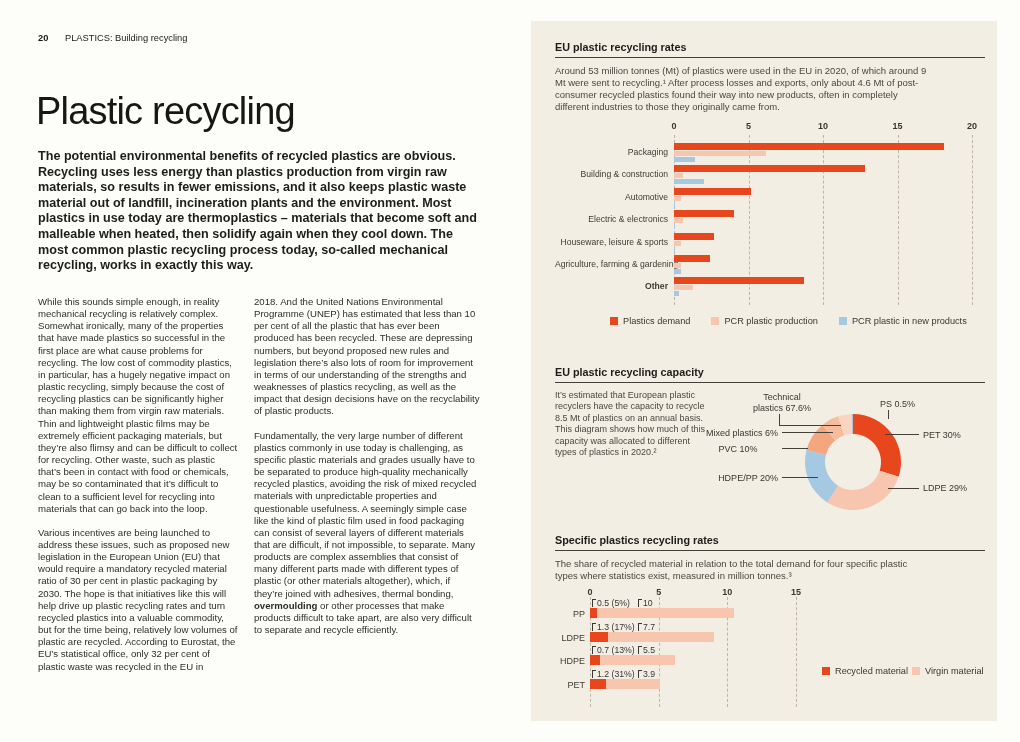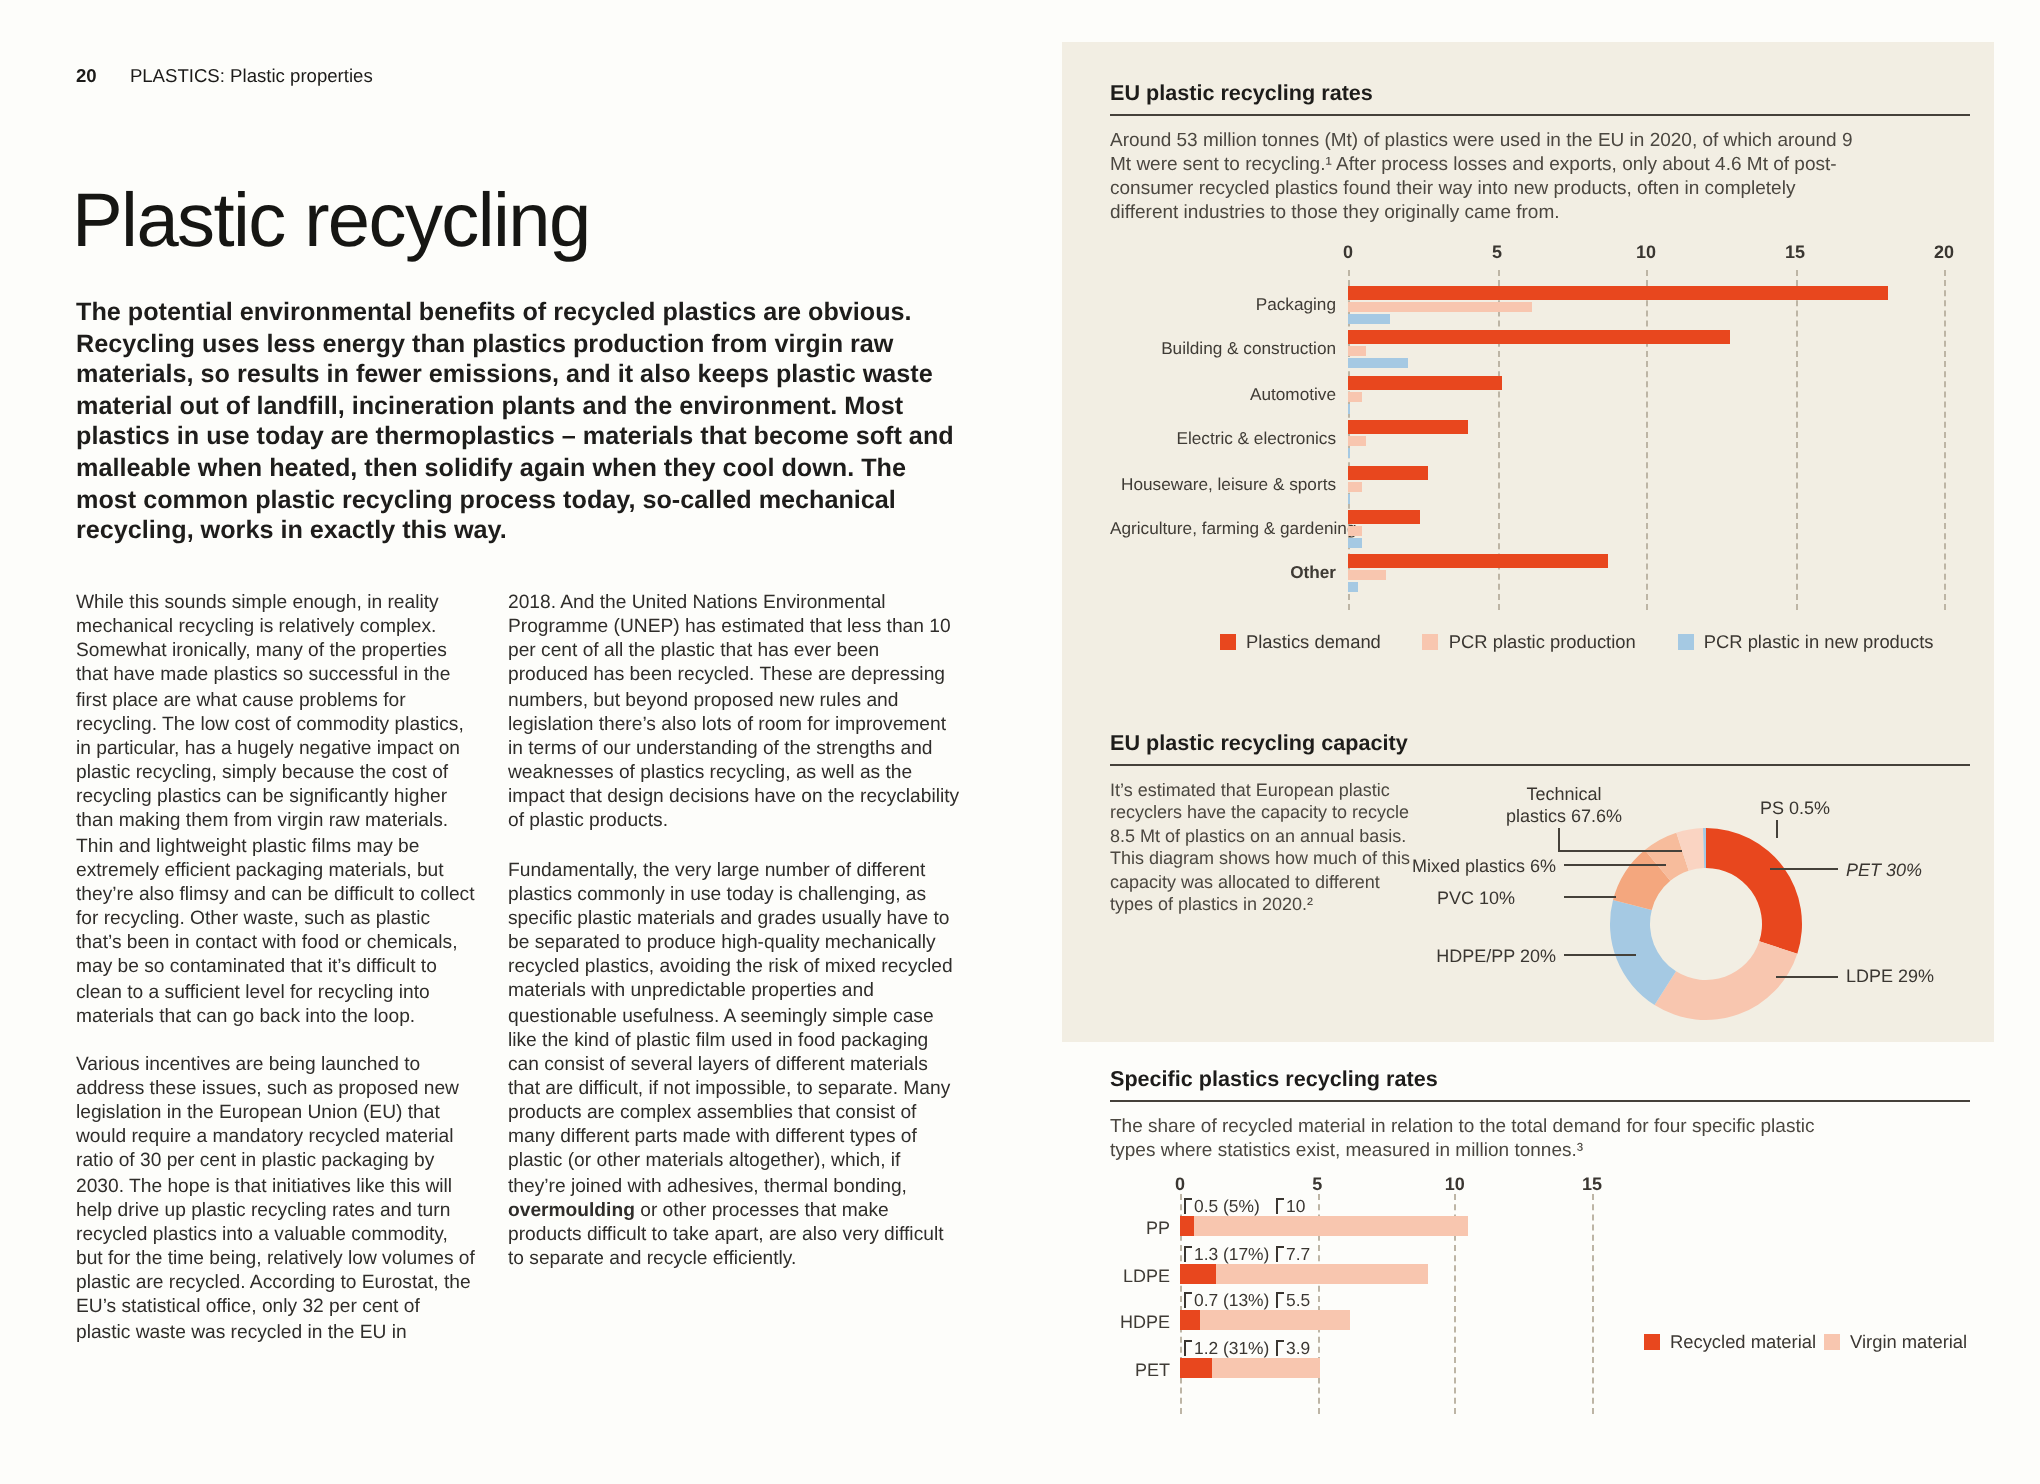--- a/index.html
+++ b/index.html
@@ -16,21 +16,21 @@
   h1.title{position:absolute;top:90px;left:36px;margin:0;font-size:38px;font-weight:400;
     letter-spacing:-0.8px;color:#161613;}
   .intro{position:absolute;top:149px;left:38px;width:448px;margin:0;
     font-size:12.6px;line-height:15.6px;font-weight:700;color:#1e1d1b;}
   .cols{position:absolute;top:296px;left:38px;width:442px;display:flex;gap:16px;}
   .col{font-size:9.6px;line-height:12.15px;color:#2f2d2a;}
   .col.c1{width:200px;}
   .col.c2{width:226px;}
   .col p{margin:0 0 12px 0;}
   
-  .panel{position:absolute;left:531px;top:21px;width:466px;height:500px;background:#F2EEE3;}
+  .panel{position:absolute;left:531px;top:21px;width:466px;height:700px;background:#F2EEE3;}
   .panel section{position:absolute;left:24px;width:430px;}
   .panel h2{margin:0;font-size:10.8px;font-weight:700;color:#1d1c1a;}
   .rule{height:0;border-top:1px solid #45413a;margin-top:4px;}
   .panel-body{margin:7px 0 0 0;font-size:9.5px;line-height:11.9px;color:#4b4740;}
   .s1{top:20px;height:320px;}
   .s2{top:345px;height:168px;}
   .s3{top:513px;height:185px;}
   .s1 .panel-body{width:378px;}
   .s2 .panel-body{width:155px;font-size:9px;line-height:11.4px;}
   .s3 .panel-body{width:372px;}
@@ -49,21 +49,21 @@
   .c1-bar.b2{top:16px;height:5px;}
   .legend{position:absolute;display:flex;gap:21px;font-size:9.2px;color:#3a3631;}
   #legend1{left:55px;top:275px;justify-content:flex-end;}
   .leg-item{display:flex;align-items:center;gap:5px;white-space:nowrap;}
   .leg-sq{width:8px;height:8px;display:inline-block;}
   
   #donut-svg{position:absolute;left:243px;top:41px;width:110px;height:110px;}
   .dlbl{position:absolute;font-size:9px;color:#3a3631;white-space:nowrap;}
   .lbl-tech{left:195px;top:26px;width:64px;text-align:center;white-space:normal;line-height:10.5px;}
   .lbl-ps{left:325px;top:33px;}
-  .lbl-pet{left:368px;top:64px;font-style:italic;}
+  .lbl-pet{left:368px;top:64px;}
   .lbl-ldpe{left:368px;top:117px;}
   .lbl-hdpe{left:123px;top:107px;width:100px;text-align:right;}
   .lbl-pvc{left:143px;top:78px;width:80px;text-align:center;}
   .lbl-mixed{left:103px;top:62px;width:120px;text-align:right;}
   .ln{position:absolute;}
   .ln.h{border-top:1px solid #45413a;height:0;}
   .ln.v{border-left:1px solid #45413a;width:0;}
   .ln-tech-v{left:224px;top:48px;height:11px;}
   .ln-tech-h{left:224px;top:59px;width:62px;}
   .ln-ps-v{left:333px;top:44px;height:9px;}
@@ -82,21 +82,21 @@
   .ann{position:absolute;font-size:8.7px;color:#3a3631;white-space:nowrap;display:flex;align-items:flex-start;}
   .abr{display:inline-block;width:3px;height:7px;border-left:1px solid #3a3631;
     border-top:1px solid #3a3631;margin-right:1px;margin-top:1px;}
   #legend3{left:267px;top:132px;flex-direction:row;gap:4px;align-items:flex-start;}
 </style>
 </head>
 <body>
 
 <div class="hdr">
   <span class="pagenum">20</span>
-  <span class="crumb">PLASTICS: Plastic properties</span>
+  <span class="crumb">PLASTICS: Building recycling</span>
 </div>
 
 <h1 class="title">Plastic recycling</h1>
 
 <p class="intro"><span>The potential environmental benefits of recycled plastics are obvious. Recycling uses less energy than plastics production from virgin raw materials, so results in fewer emissions, and it also keeps plastic waste material out of landfill, incineration plants and the environment. Most plastics in use today are thermoplastics – materials that become soft and malleable when heated, then solidify again when they cool down. The most common plastic recycling process today, so-called </span><strong>mechanical recycling</strong><span>, works in exactly this way.</span></p>
 
 <div class="cols">
   <div class="col c1">
     <p>While this sounds simple enough, in reality mechanical recycling is relatively complex. Somewhat ironically, many of the properties that have made plastics so successful in the first place are what cause problems for recycling. The low cost of commodity plastics, in particular, has a hugely negative impact on plastic recycling, simply because the cost of recycling plastics can be significantly higher than making them from virgin raw materials. Thin and lightweight plastic films may be extremely efficient packaging materials, but they’re also flimsy and can be difficult to collect for recycling. Other waste, such as plastic that’s been in contact with food or chemicals, may be so contaminated that it’s difficult to clean to a sufficient level for recycling into materials that can go back into the loop.</p>
     <p>Various incentives are being launched to address these issues, such as proposed new legislation in the European Union (EU) that would require a mandatory recycled material ratio of 30 per cent in plastic packaging by 2030. The hope is that initiatives like this will help drive up plastic recycling rates and turn recycled plastics into a valuable commodity, but for the time being, relatively low volumes of plastic are recycled. According to Eurostat, the EU’s statistical office, only 32 per cent of plastic waste was recycled in the EU in</p>

